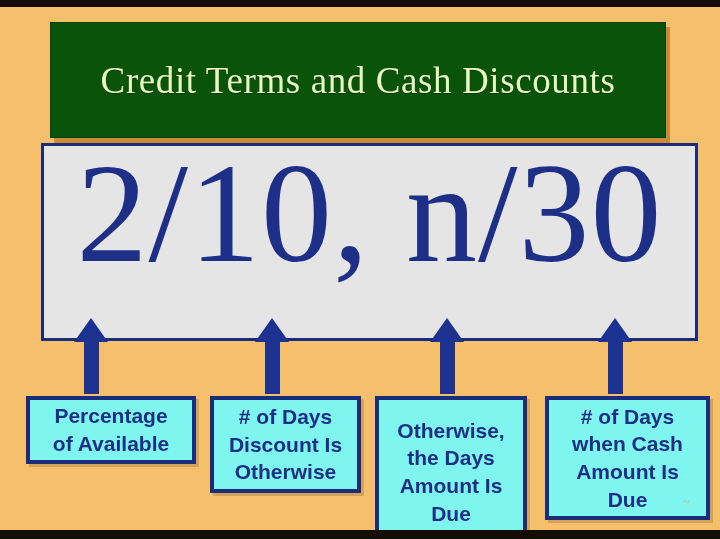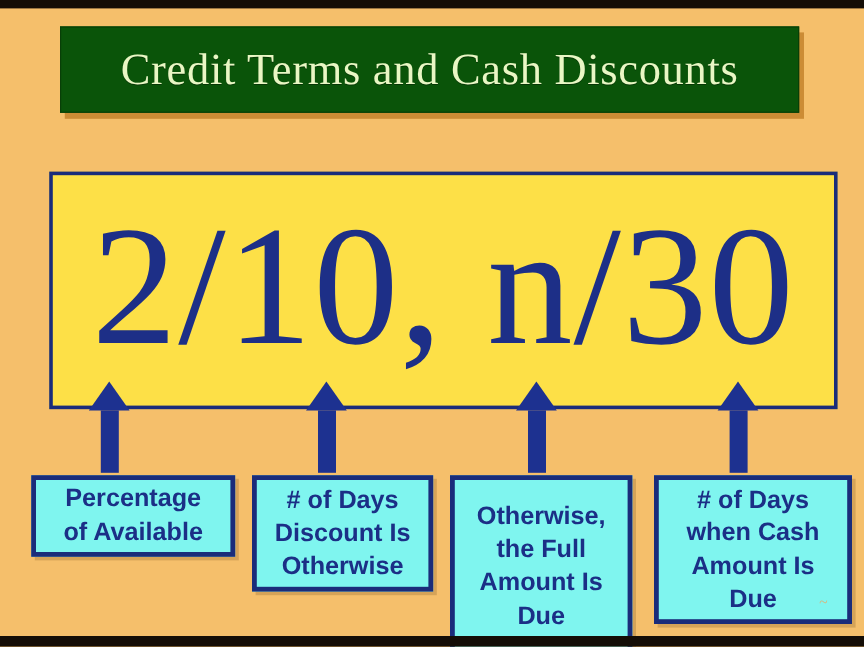--- a/index.html
+++ b/index.html
@@ -32,21 +32,21 @@
   }
   .edge-bar.top { top: 0; }
   .edge-bar.bottom { bottom: 0; height: 9px; }
 
   
   #title-banner {
     position: absolute;
     left: 50px;
     top: 22px;
     width: 616px;
-    height: 72px;
+    height: 116px;
     background: #0a5409;
     border: 1px solid #083f07;
     box-shadow: 4px 5px 0 rgba(196,130,44,0.85);
     display: flex;
     align-items: center;
     justify-content: center;
     box-sizing: border-box;
   }
   #title-text {
     font-family: "Liberation Serif", "DejaVu Serif", serif;
@@ -57,25 +57,25 @@
     text-shadow: 0 1px 0 rgba(0,0,0,0.35);
   }
 
   
   #formula-box {
     position: absolute;
     left: 41px;
     top: 143px;
     width: 657px;
     height: 198px;
-    background: #fde047;
+    background: #e5e5e5;
     border: 3px solid #1a2c7a;
     box-sizing: border-box;
     display: flex;
-    align-items: center;
+    align-items: flex-start;
     justify-content: center;
   }
   #formula-text {
     font-family: "Liberation Serif", "DejaVu Serif", serif;
     font-size: 142px;
     line-height: 1;
     color: #1d2f87;
     letter-spacing: 1px;
     white-space: nowrap;
     transform: translateY(-4px);
@@ -177,21 +177,21 @@
   </div>
 
   <div class="callout" style="left:210px; top:368px; width:151px; height:97px;">
     <div class="line"># of Days</div>
     <div class="line">Discount Is</div>
     <div class="line">Otherwise</div>
   </div>
 
   <div class="callout" style="left:375px; top:368px; width:152px; height:152px;">
     <div class="line">Otherwise,</div>
-    <div class="line">the Full</div>
+    <div class="line">the Days</div>
     <div class="line">Amount Is</div>
     <div class="line">Due</div>
   </div>
 
   <div class="callout" style="left:545px; top:368px; width:165px; height:124px;">
     <div class="line"># of Days</div>
     <div class="line">when Cash</div>
     <div class="line">Amount Is</div>
     <div class="line">Due</div>
   </div>

